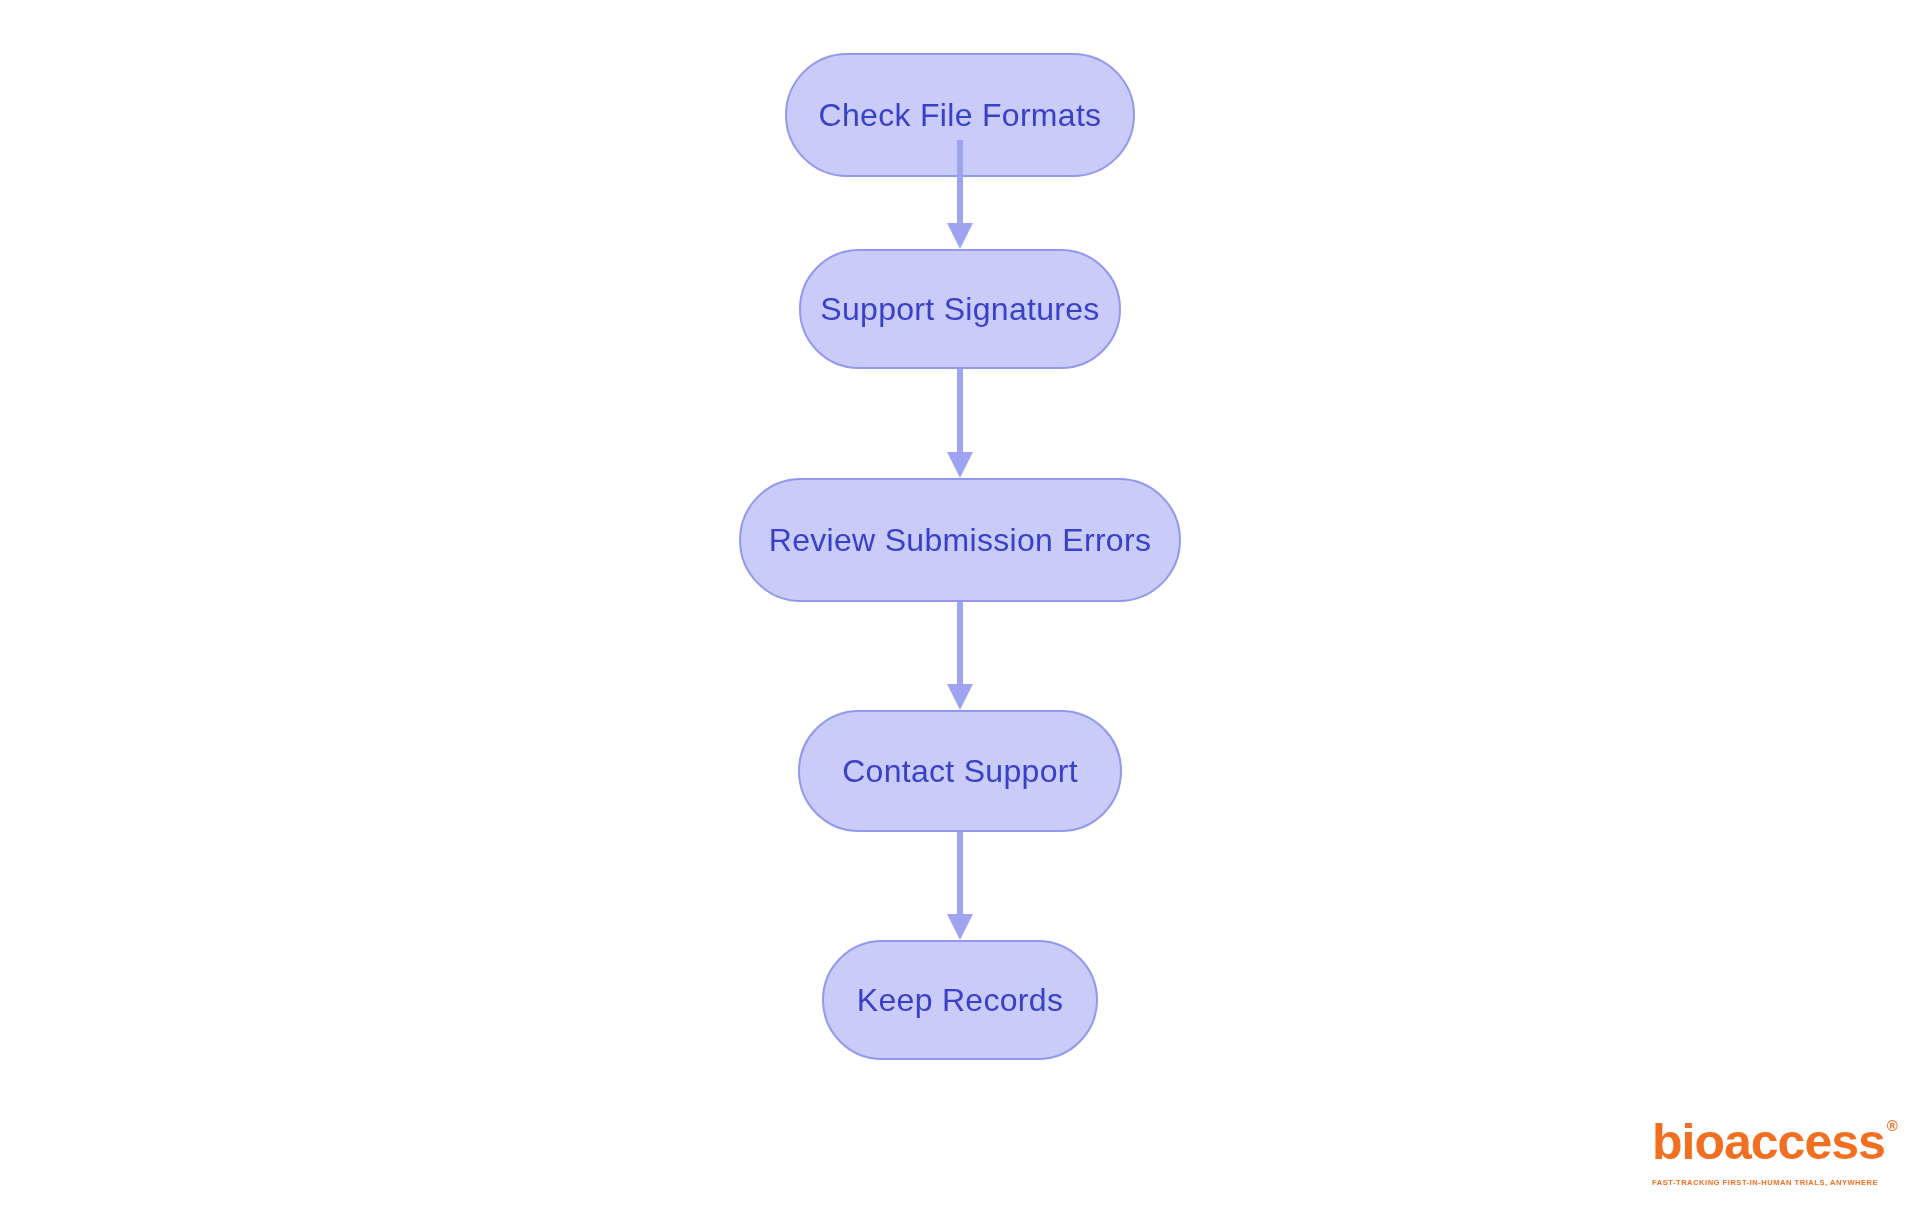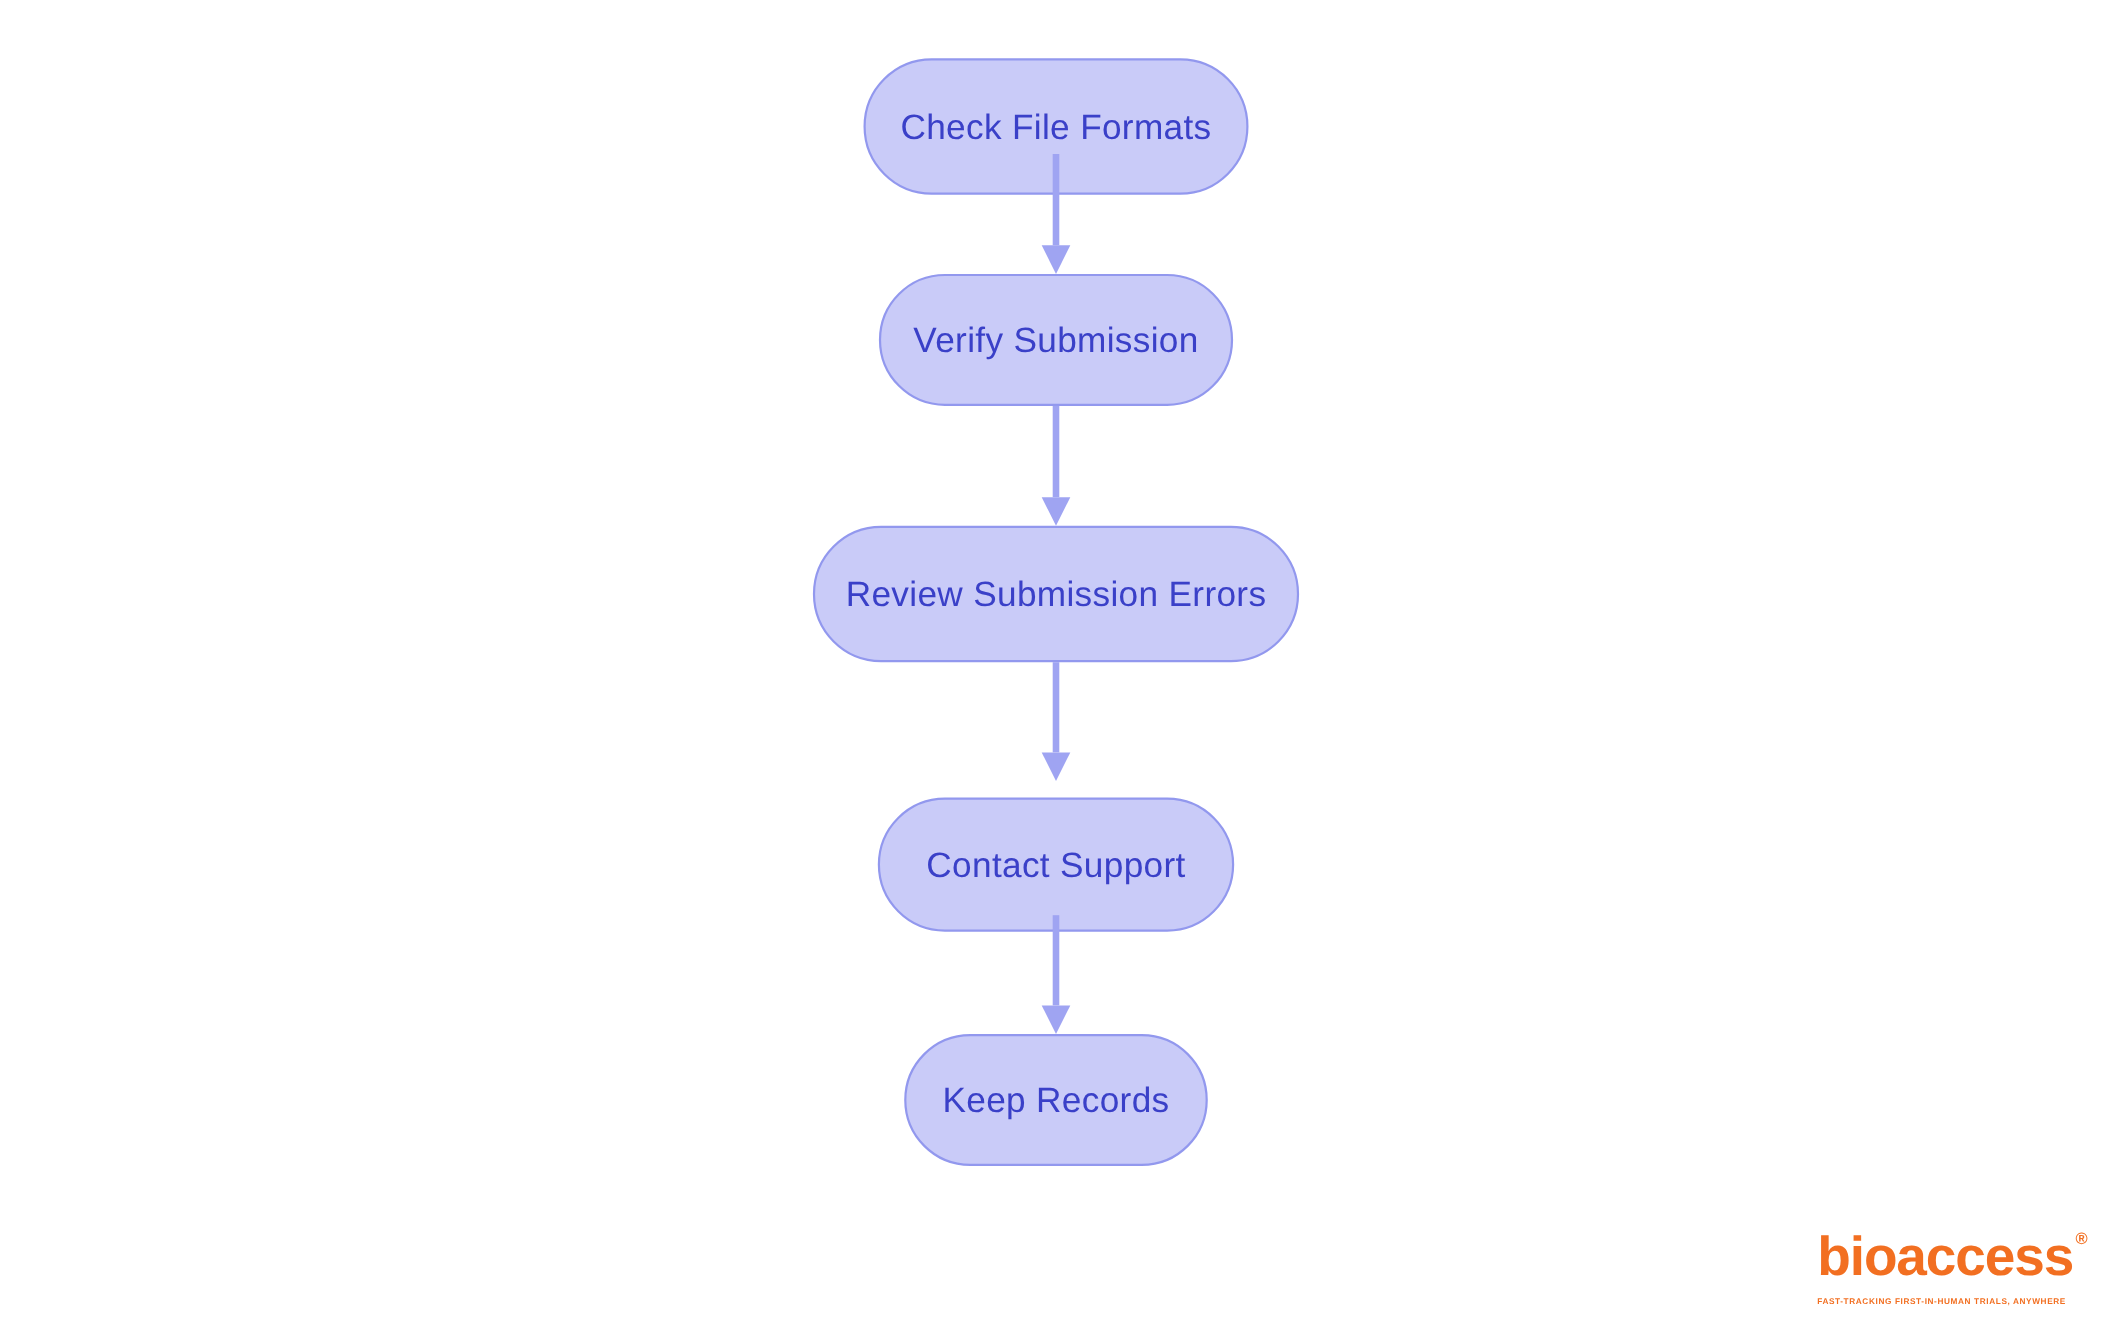--- a/index.html
+++ b/index.html
@@ -83,38 +83,38 @@
   <div class="flow-node" style="left:785px; top:16px; width:350px; height:124px;margin-top:37px;">
     <span class="node-label">Check File Formats</span>
   </div>
 
   <div class="arrow" style="left:947px; top:140px; width:26px; height:109px;">
     <div class="shaft"></div>
     <div class="head"></div>
   </div>
 
   <div class="flow-node" style="left:799px; top:249px; width:322px; height:120px;">
-    <span class="node-label">Verify Submission</span>
+    <span class="node-label">Support Signatures</span>
   </div>
 
   <div class="arrow" style="left:947px; top:369px; width:26px; height:109px;">
     <div class="shaft"></div>
     <div class="head"></div>
   </div>
 
   <div class="flow-node" style="left:739px; top:478px; width:442px; height:124px;">
     <span class="node-label">Review Submission Errors</span>
   </div>
 
   <div class="arrow" style="left:947px; top:602px; width:26px; height:108px;">
     <div class="shaft"></div>
     <div class="head"></div>
   </div>
 
-  <div class="flow-node" style="left:798px; top:710px; width:324px; height:122px;margin-top:15px;">
+  <div class="flow-node" style="left:798px; top:710px; width:324px; height:122px;">
     <span class="node-label">Contact Support</span>
   </div>
 
   <div class="arrow" style="left:947px; top:832px; width:26px; height:108px;">
     <div class="shaft"></div>
     <div class="head"></div>
   </div>
 
   <div class="flow-node" style="left:822px; top:940px; width:276px; height:120px;align-items:center;">
     <span class="node-label">Keep Records</span>

